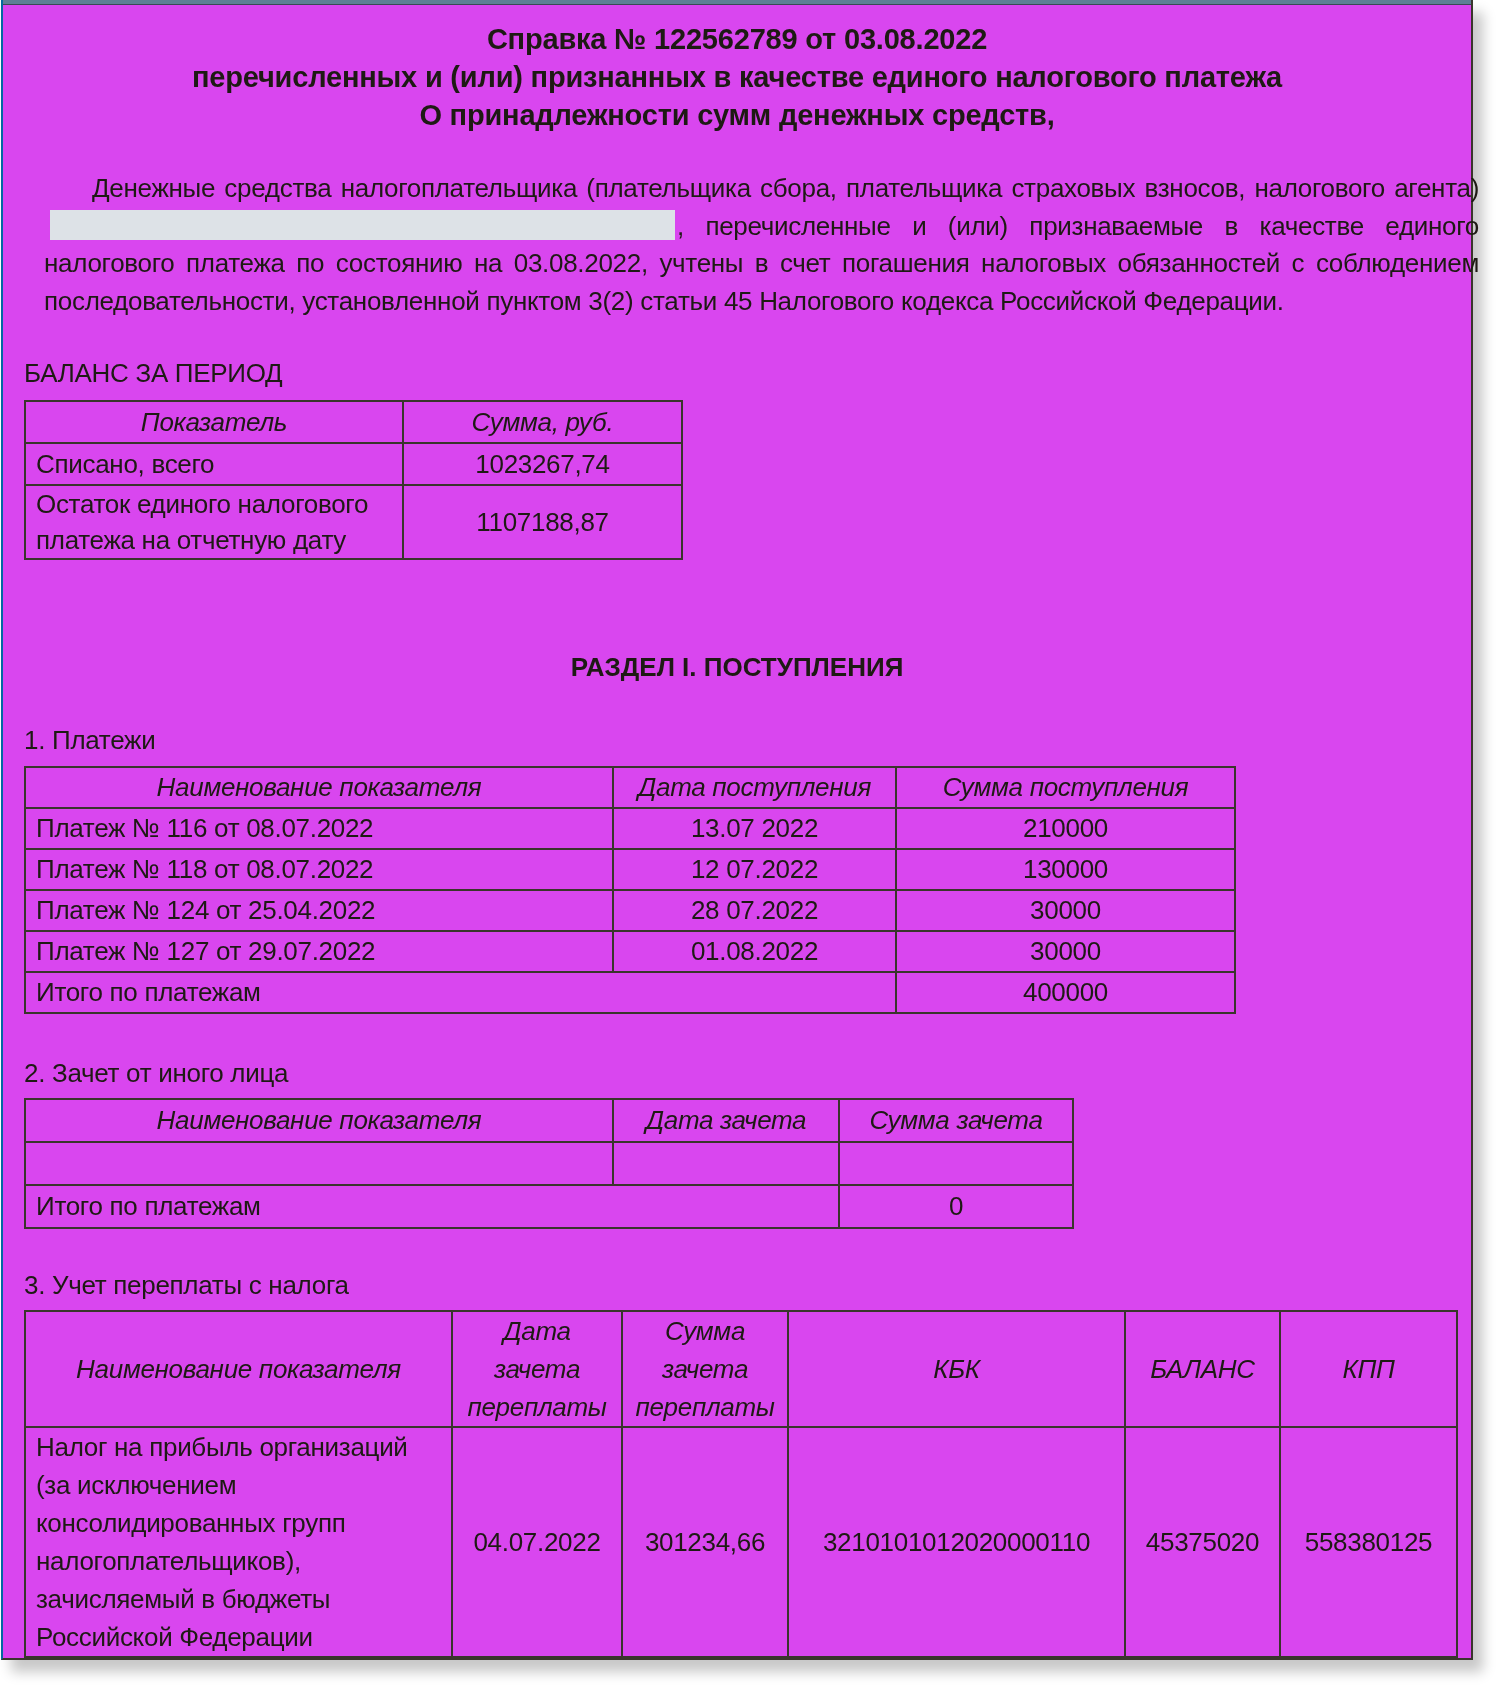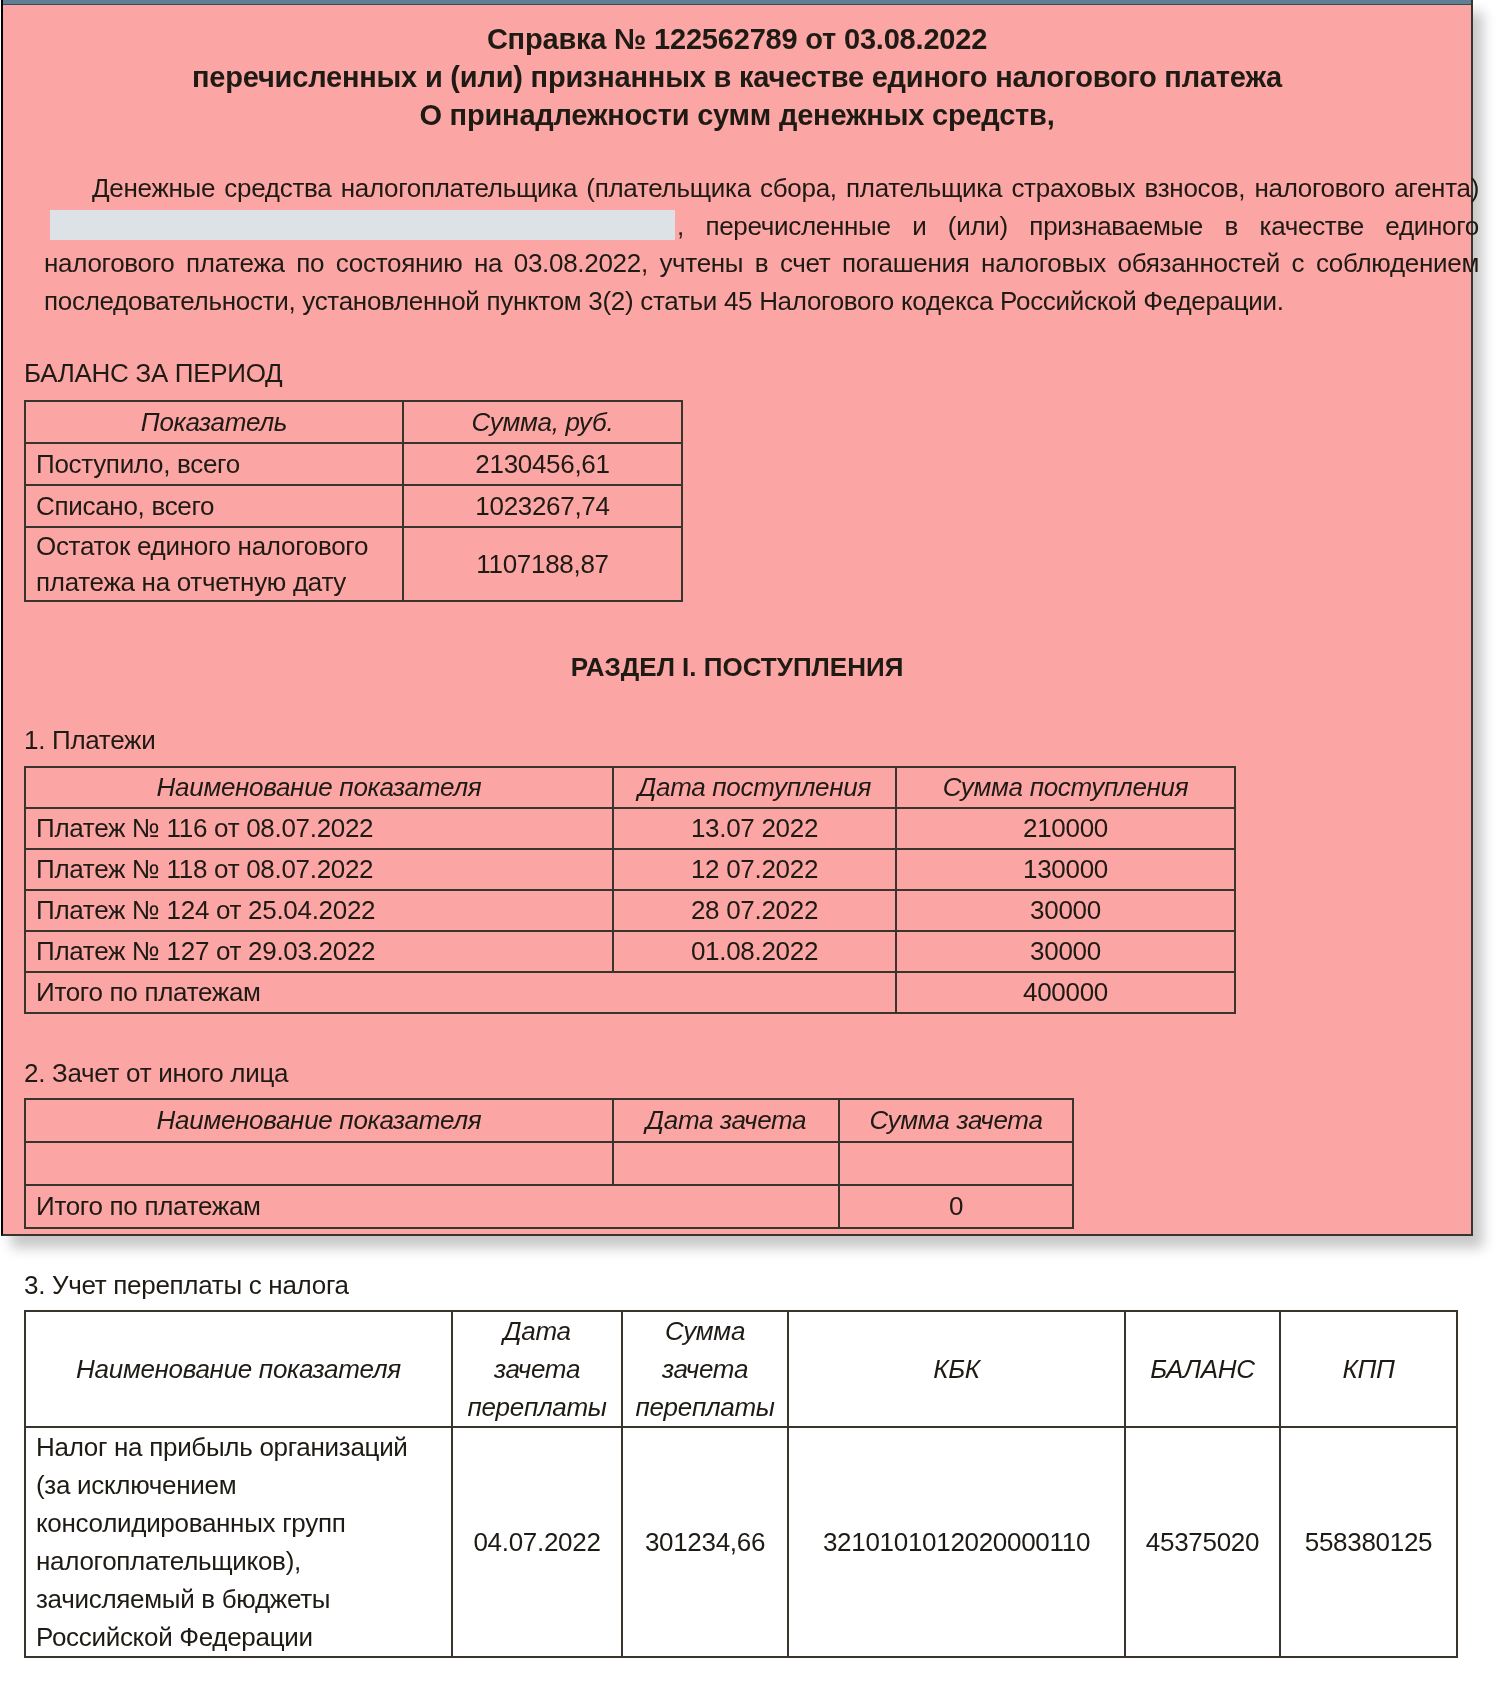--- a/index.html
+++ b/index.html
@@ -1,20 +1,20 @@
 <!DOCTYPE html>
 <html><head>
 <meta charset="utf-8">
 <style>
   html, body { margin: 0; padding: 0; background: #ffffff; }
   body { width: 1500px; height: 1687px; position: relative; overflow: hidden;
          font-family: "Liberation Sans", "DejaVu Sans", sans-serif; color: #1e1a14; }
   .page {
-    position: absolute; left: 1px; top: 0; width: 1472px; height: 1236px;
-    background: #fca5a5; border-left: 2px solid #000000; border-right: 2px solid #3a352c;
+    position: absolute; left: 1px; top: 0; width: 1472px; height: 1660px;
+    background: #d946ef; border-left: 2px solid #0369a1; border-right: 2px solid #3a352c;
     border-bottom: 2px solid #3a352c; box-sizing: border-box;
     box-shadow: 10px 12px 12px rgba(0,0,0,0.22);
   }
   .topbar { position: absolute; left: 0; top: 0; width: 100%; height: 4px; background: #5f7f95; border-bottom: 1px solid #3a4a55; }
   .title { position: absolute; left: 0; right: 0; top: 20px; text-align: center; font-weight: bold;
            font-size: 29px; line-height: 38px; letter-spacing: -0.2px; }
   .para { position: absolute; left: 21px; width: 1435px; top: 170px; font-size: 26px; line-height: 37.5px;
           text-align: justify; text-indent: 48px; letter-spacing: -0.3px; margin-left: 20px; }
   .redact { display: inline-block; width: 625px; height: 30px; background: #dde2e7; vertical-align: -5px; margin: 0 2px 0 6px; }
   .label { position: absolute; left: 21px; font-size: 26px; letter-spacing: -0.3px; }
@@ -54,24 +54,20 @@
     <colgroup>
         <col style="width:378px">
         <col>
       </colgroup>
     <tbody>
         <tr>
       <th>Показатель</th>
       <th>Сумма, руб.</th>
     </tr>
     <tr>
-      <td>Поступило, всего</td>
-      <td class="c">2130456,61</td>
-    </tr>
-    <tr>
       <td>Списано, всего</td>
       <td class="c">1023267,74</td>
     </tr>
     <tr>
       <td style="height:72px;line-height:36px">Остаток единого налогового платежа на отчетную дату</td>
       <td class="c">1107188,87</td>
     </tr>
   </tbody>
     </table>
 
@@ -99,21 +95,21 @@
       <td>Платеж № 118 от 08.07.2022</td>
       <td class="c">12 07.2022</td>
       <td class="c">130000</td>
     </tr>
     <tr>
       <td>Платеж № 124 от 25.04.2022</td>
       <td class="c">28 07.2022</td>
       <td class="c">30000</td>
     </tr>
     <tr>
-      <td>Платеж № 127 от 29.03.2022</td>
+      <td>Платеж № 127 от 29.07.2022</td>
       <td class="c">01.08.2022</td>
       <td class="c">30000</td>
     </tr>
     <tr>
       <td class="b" colspan="2">Итого по платежам</td>
       <td class="c b">400000</td>
     </tr>
   </tbody>
     </table>
 

